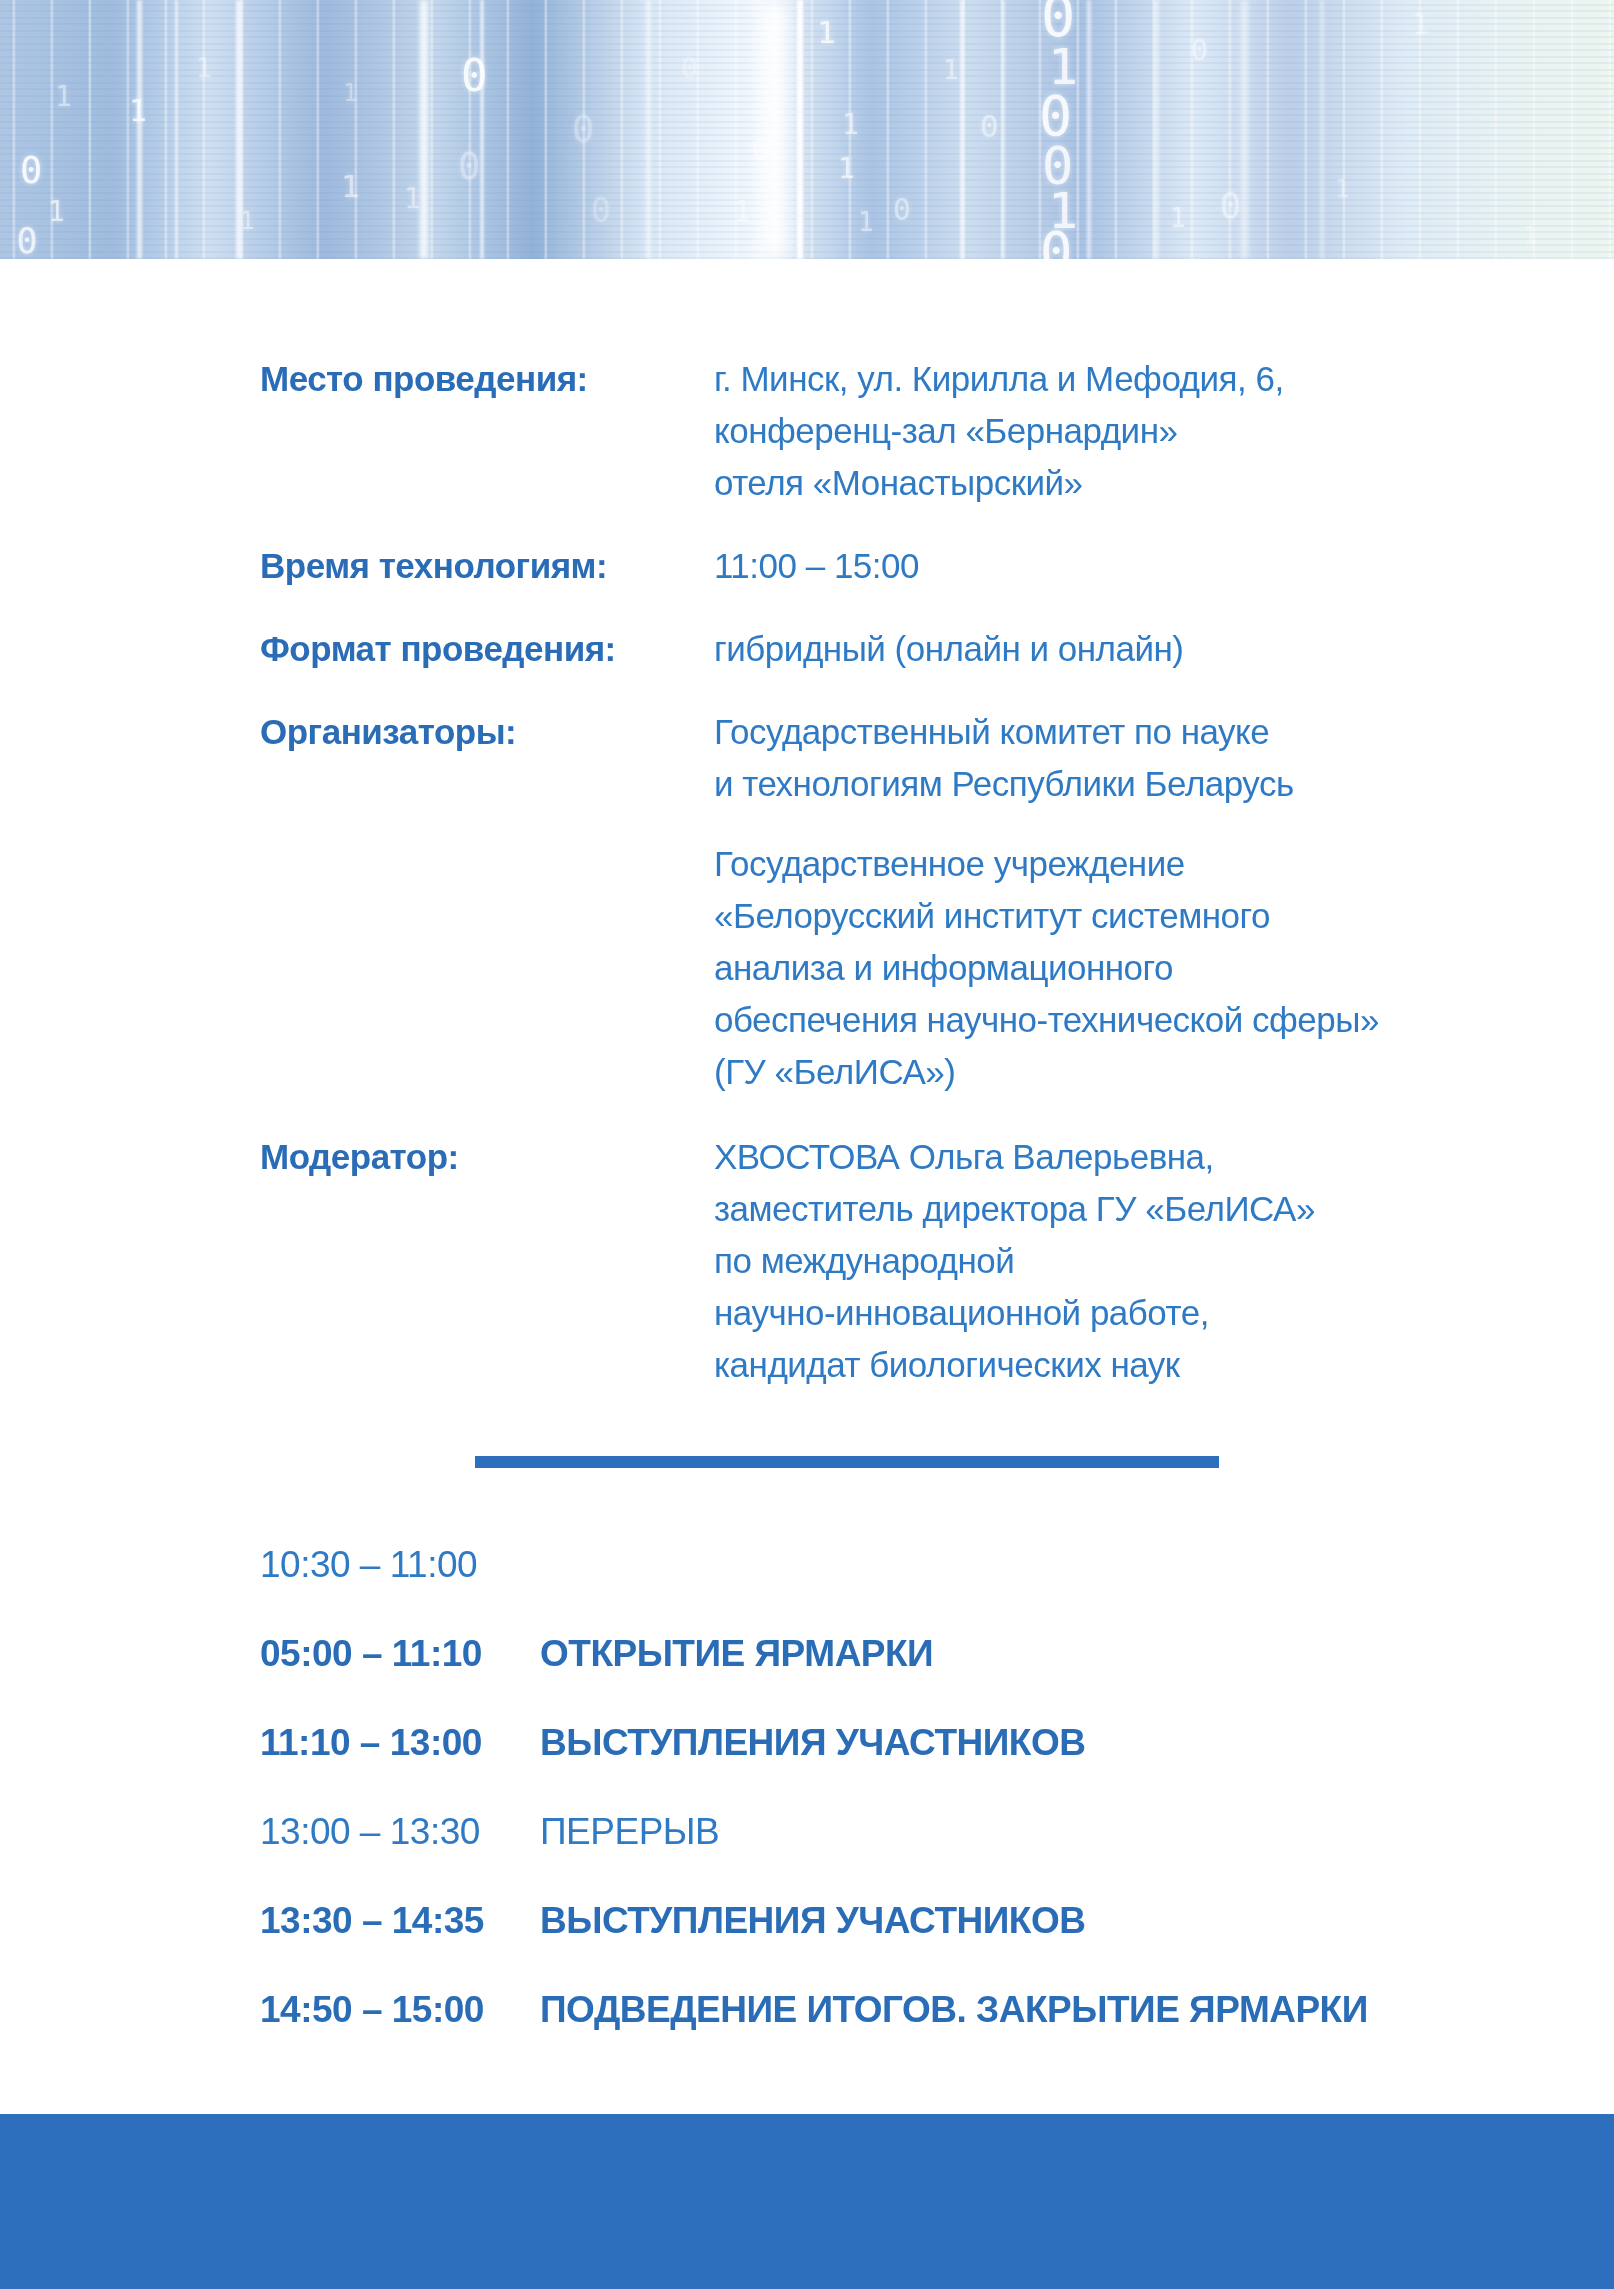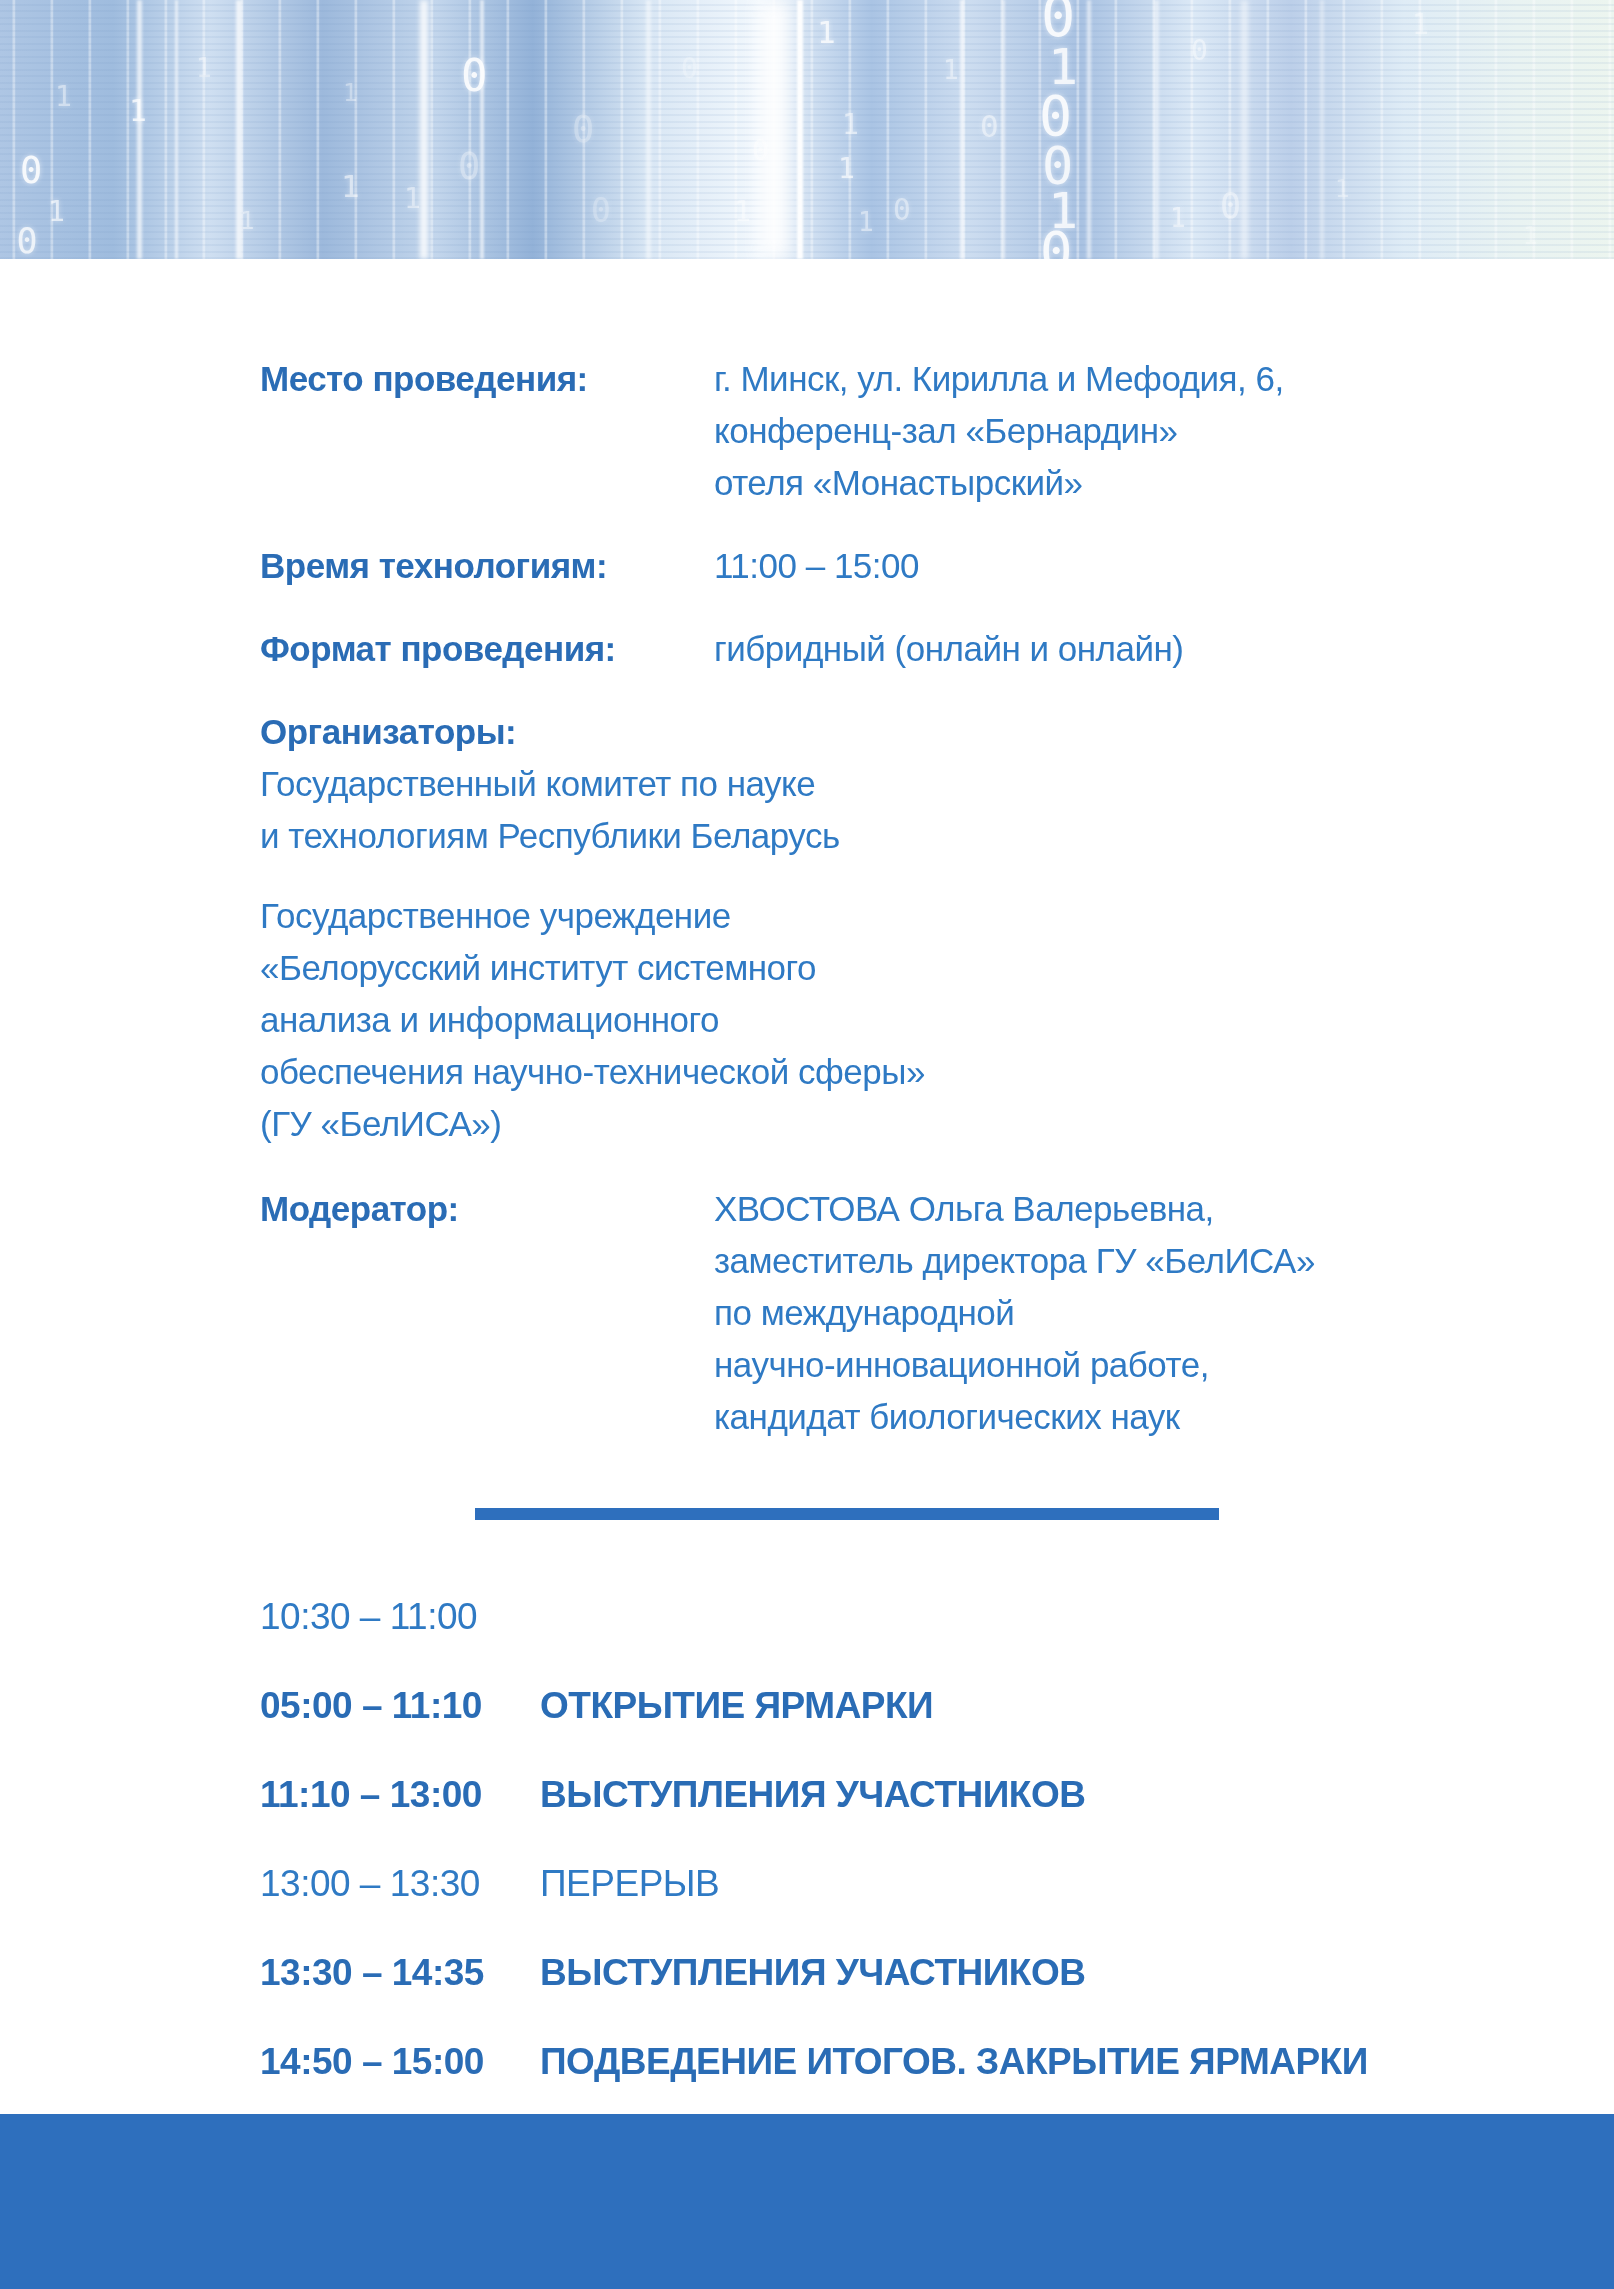--- a/index.html
+++ b/index.html
@@ -38,21 +38,21 @@
     text-shadow:0 0 5.5px rgba(255,255,255,0.65);
     user-select:none;
   }
 
   
   .content{
     position:absolute;left:260px;top:341px;width:1172px;
     font-size:35px;line-height:52px;color:var(--text);margin-top:12px;
   }
   .info-row{display:flex;align-items:flex-start;margin-bottom:31px;}
-  .info-row.gap-lg{margin-bottom:33px;flex-direction:column;}
+  .info-row.gap-lg{margin-bottom:33px;}
   .info-label{flex:none;width:454px;font-weight:bold;color:var(--label);}
   .info-value{flex:1;}
   .info-value .para{margin:0 0 28px 0;}
   .info-value .para:last-child{margin-bottom:0;}
 
   
   .section-divider{
     margin:65px 0 0 215px;
     width:744px;height:12px;
     background:var(--accent);

